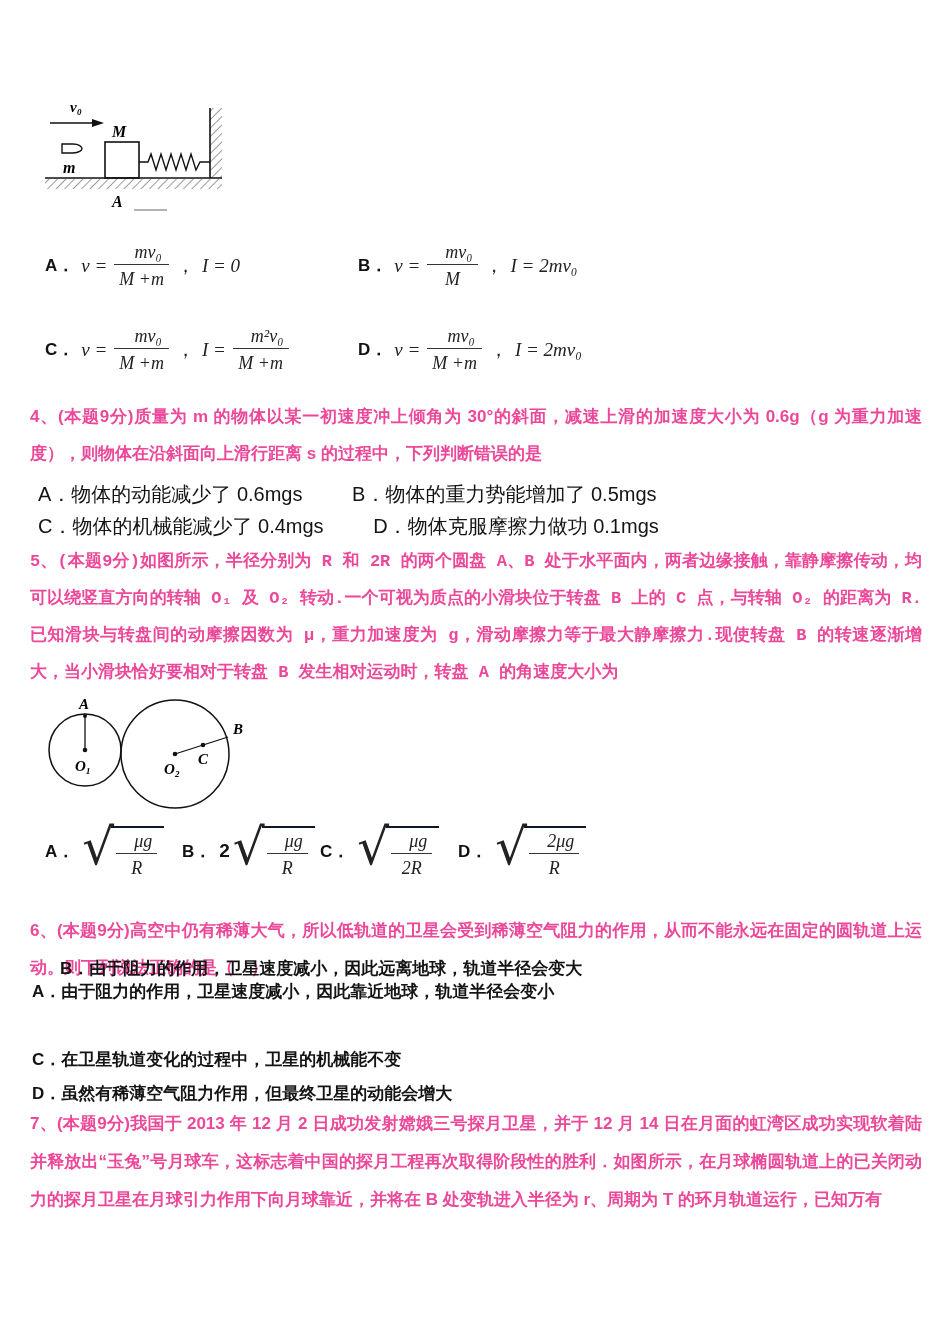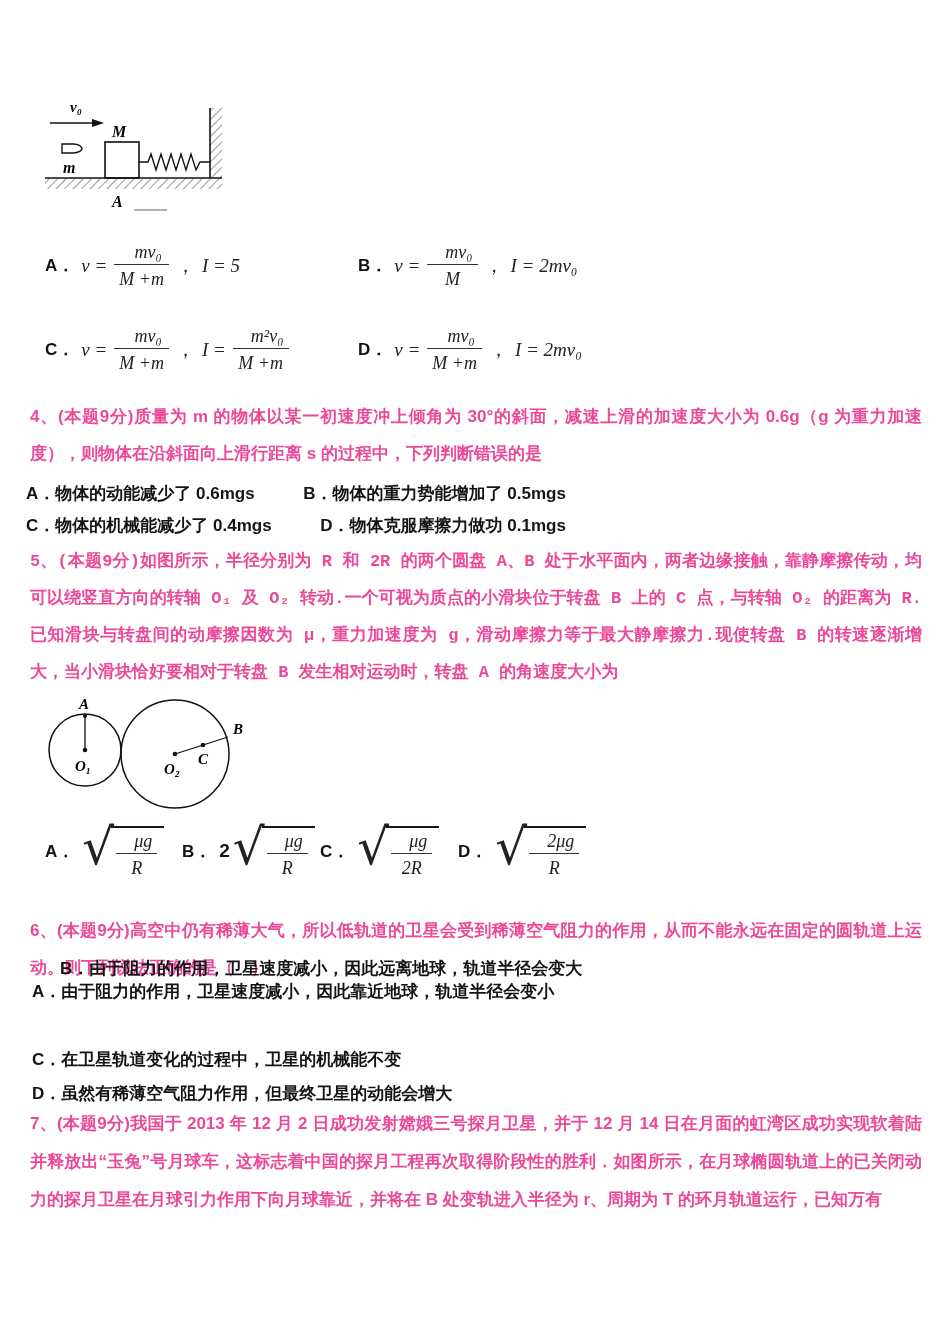--- a/index.html
+++ b/index.html
@@ -17,21 +17,21 @@
 
   .frac { display:inline-block; vertical-align:middle; text-align:center; line-height:1.15;
           font-family:"Liberation Serif", serif; font-style:italic; font-size:18px; color:#222; }
   .frac .num { display:block; padding:0 5px 1px 5px;margin-left:13px; }
   .frac .den { display:block; border-top:1.5px solid #333; padding:4px 5px 0 5px; }
 
   .formula-opt { position:absolute; display:flex; align-items:center; gap:7px; }
   .opt-label { font-family:"Liberation Sans", sans-serif; font-weight:700; font-style:normal;
                font-size:17px; color:#111; }
 
-  .q4row { position:absolute; left:26px; font-size:17px; font-weight:700; line-height:32px; white-space:nowrap; }
+  .q4row { position:absolute; left:38px; font-size:20px; font-weight:400; line-height:32px; white-space:nowrap; }
   .q4row .optA { margin-right:44px; }
 
   .q6opt { position:absolute; left:32px; font-size:17px; font-weight:600; line-height:22px; white-space:nowrap; }
 
   .sqrt { display:inline-flex; align-items:flex-start; }
   .sqrt .rad { font-family:"DejaVu Sans", sans-serif; font-style:normal; font-weight:400;
                font-size:50px; line-height:0.92; margin-right:-3px; color:#222; }
   .sqrt .body { border-top:2px solid #0f172a; padding:3px 7px 0 5px; margin-top:2px; }
   .coef { font-family:"Liberation Sans", sans-serif; font-style:normal; font-weight:700;
           font-size:19px; margin-right:1px; }
@@ -74,21 +74,21 @@
 </svg>
 
 <div class="formula-opt" style="left:45px; top:242px;">
   <span class="opt-label">A．</span>
   <span class="math">v =</span>
   <span class="frac">
     <span class="num">mv₀</span>
     <span class="den">M +m</span>
   </span>
   <span class="math plain">，</span>
-  <span class="math">I = 5</span>
+  <span class="math">I = 0</span>
 </div>
 
 <div class="formula-opt" style="left:358px; top:242px;">
   <span class="opt-label">B．</span>
   <span class="math">v =</span>
   <span class="frac">
     <span class="num">mv₀</span>
     <span class="den">M</span>
   </span>
   <span class="math plain">，</span>

